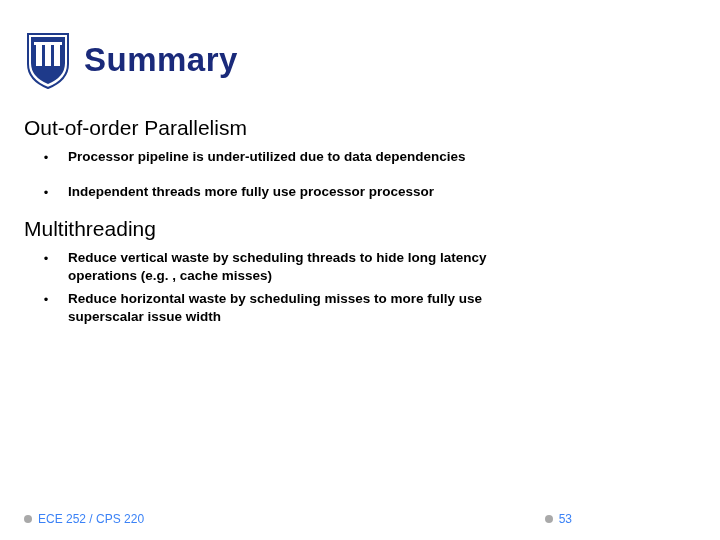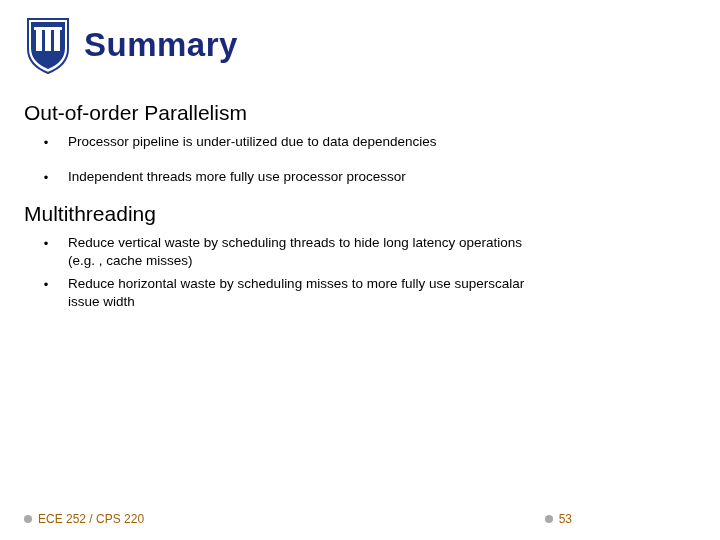--- a/index.html
+++ b/index.html
@@ -1,26 +1,26 @@
 <!DOCTYPE html>
 <html><head>
 <meta charset="utf-8">
 <style>
   * { margin: 0; padding: 0; box-sizing: border-box; }
   html, body { width: 720px; height: 540px; background: #fff; font-family: Arial, Helvetica, sans-serif; color: #000; }
-  .slide { position: relative; width: 596px; height: 540px; padding: 15px 24px 0 24px; }
+  .slide { position: relative; width: 596px; height: 540px; padding: 30px 24px 0 24px; }
   .title-row { display: flex; align-items: center; gap: 12px; margin-bottom: 26px; }
   .logo { width: 48px; height: 60px; flex: 0 0 auto; }
   .slide-title { font-size: 33px; font-weight: bold; color: #1a2a7a; letter-spacing: 0.5px; }
   .section-heading { font-size: 21px; font-weight: 400; margin: 14px 0 8px 0; }
   .bullet-list { list-style: none; margin: 0 0 16px 0; padding: 0; }
   .bullet-item { display: flex; align-items: flex-start; font-size: 13.5px; line-height: 1.35; margin: 4px 0; }
   .bullet-marker { width: 44px; flex: 0 0 44px; text-align: center; font-size: 13px; padding-top: 1px; }
-  .bullet-text { flex: 1; padding-right: 20px; }
-  .footer { position: absolute; left: 0; right: 0; bottom: 14px; padding: 0 24px; display: flex; justify-content: space-between; align-items: center; font-size: 12px; color: #a16207; }
+  .bullet-text { flex: 1; padding-right: 20px; font-weight: bold; }
+  .footer { position: absolute; left: 0; right: 0; bottom: 14px; padding: 0 24px; display: flex; justify-content: space-between; align-items: center; font-size: 12px; color: #3b82f6; }
   .foot-left, .foot-right { display: flex; align-items: center; gap: 6px; }
   .foot-dot { width: 8px; height: 8px; border-radius: 50%; background: #a9a9a9; display: inline-block; }
 </style>
 </head>
 <body>
 
 <div class="slide">
 
   <div class="title-row">
     <svg class="logo" viewBox="0 0 48 60">

